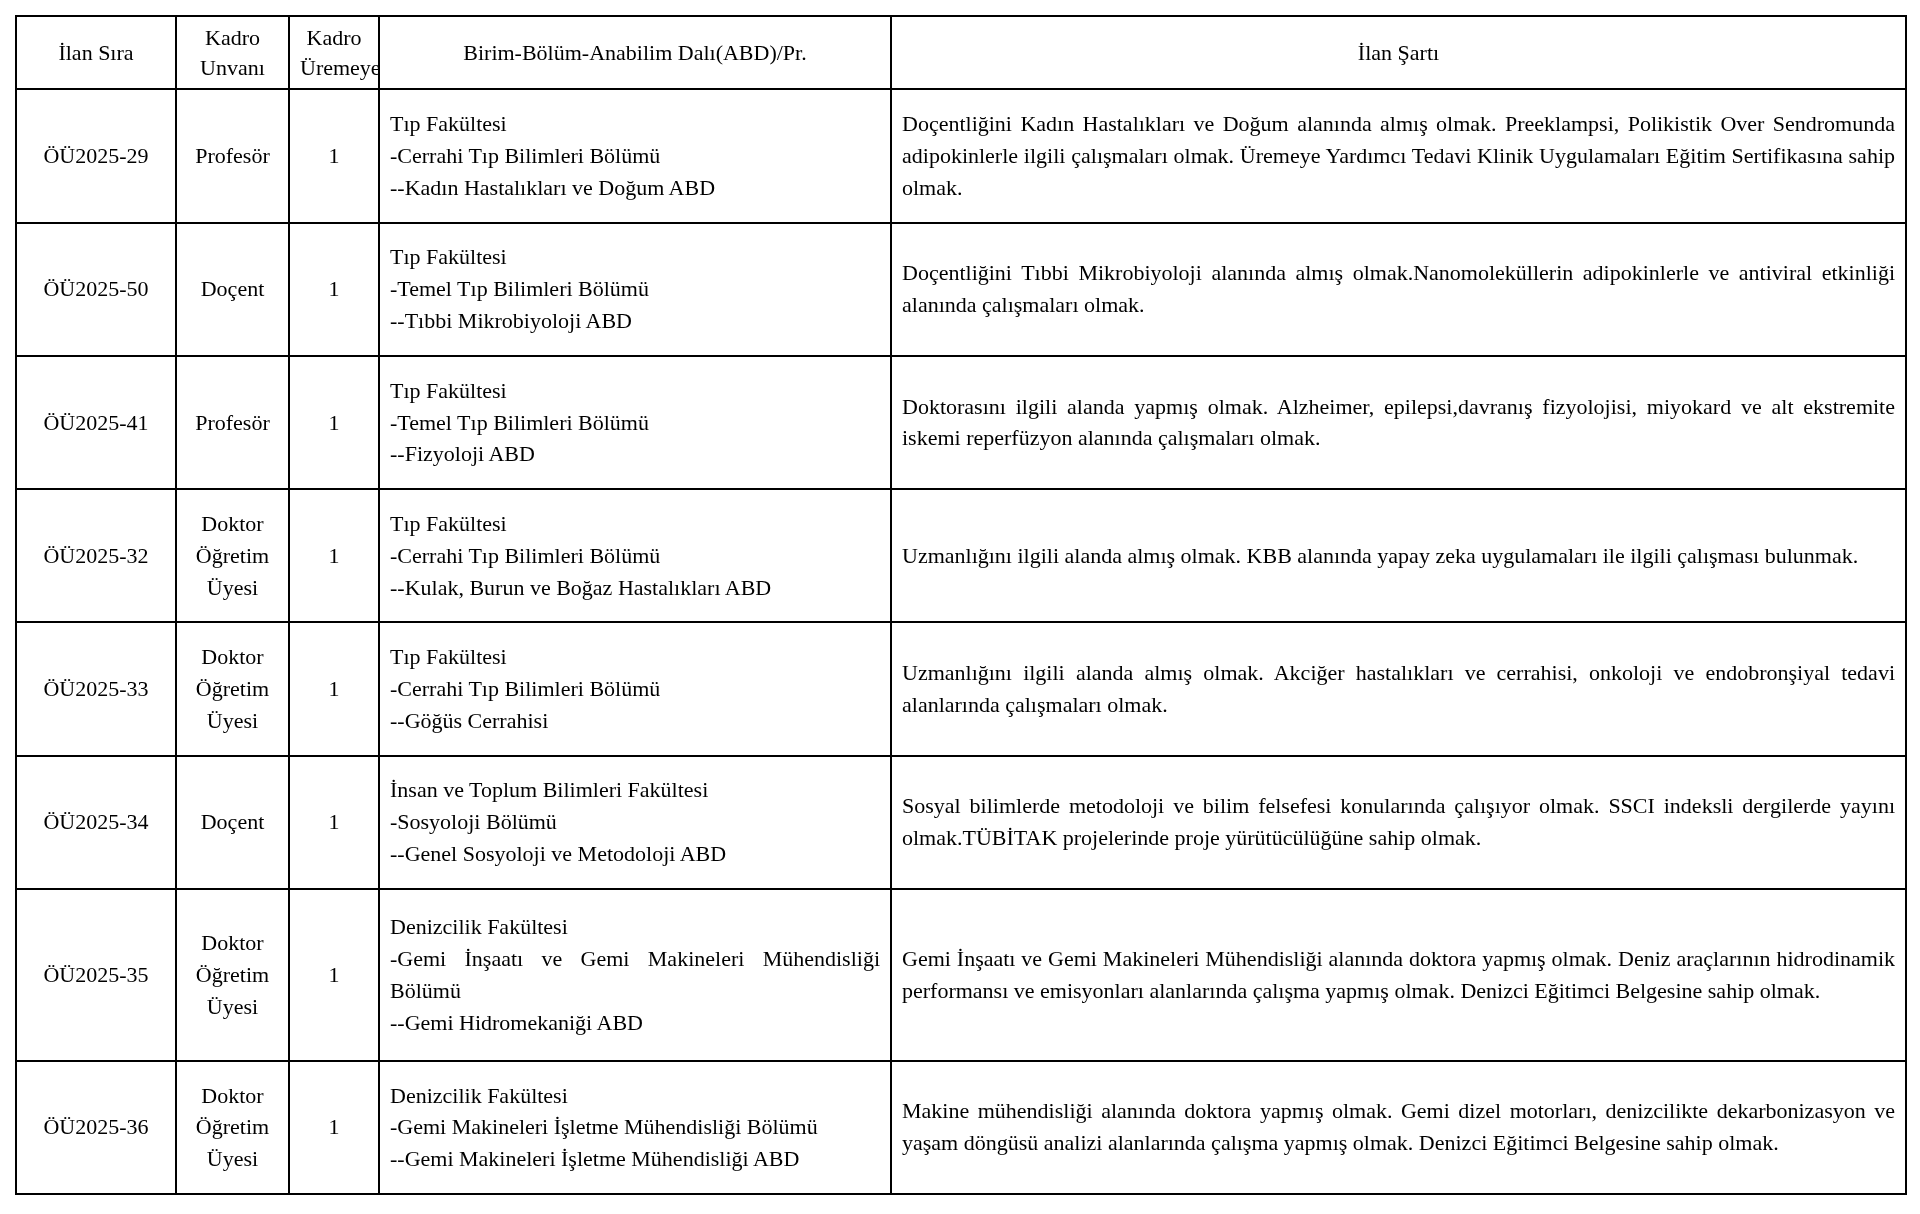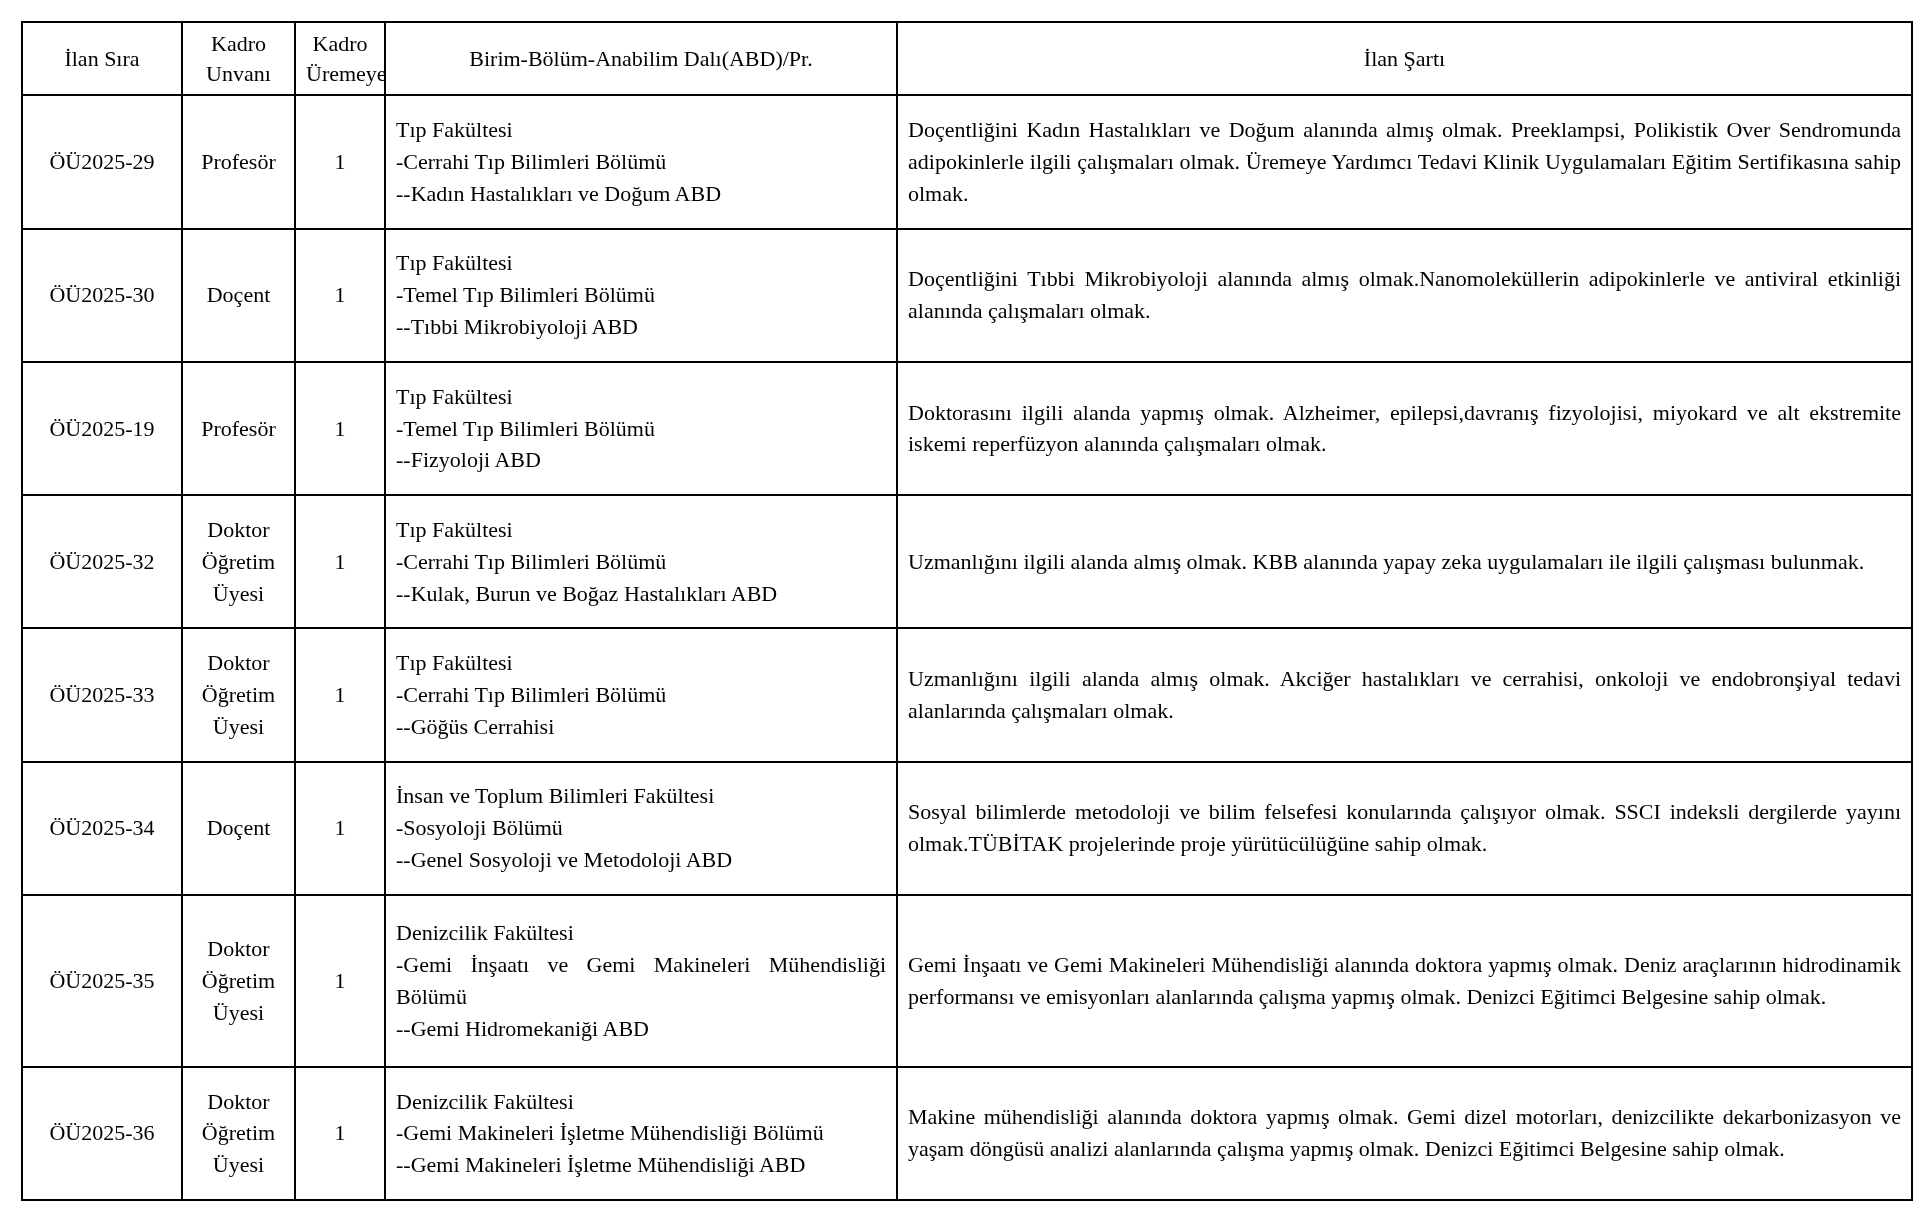--- a/index.html
+++ b/index.html
@@ -7,21 +7,21 @@
     padding: 0;
     background: #ffffff;
     font-family: "Liberation Serif", "DejaVu Serif", serif;
     color: #000000;
   }
   .page {
     width: 1904px;
     height: 1214px;
     background: #ffffff;
     box-sizing: border-box;
-    padding: 21px;
+    padding: 15px;
   }
   table.announcement {
     width: 1890px;
     height: 1180px;
     border-collapse: collapse;
     table-layout: fixed;
     font-size: 22px;
     line-height: 1.45;
   }
   table.announcement th,
@@ -86,33 +86,33 @@
         <td class="c-sayi">1</td>
         <td class="c-birim">
           <div class="birim-line">Tıp Fakültesi</div>
           <div class="birim-line">-Cerrahi Tıp Bilimleri Bölümü</div>
           <div class="birim-line">--Kadın Hastalıkları ve Doğum ABD</div>
         </td>
         <td class="c-sart">Doçentliğini Kadın Hastalıkları ve Doğum alanında almış olmak. Preeklampsi, Polikistik Over Sendromunda adipokinlerle ilgili çalışmaları olmak. Üremeye Yardımcı Tedavi Klinik Uygulamaları Eğitim Sertifikasına sahip olmak.</td>
       </tr>
 
       <tr>
-        <td class="c-sira">ÖÜ2025-30</td>
+        <td class="c-sira">ÖÜ2025-50</td>
         <td class="c-unvan">Doçent</td>
         <td class="c-sayi">1</td>
         <td class="c-birim">
           <div class="birim-line">Tıp Fakültesi</div>
           <div class="birim-line">-Temel Tıp Bilimleri Bölümü</div>
           <div class="birim-line">--Tıbbi Mikrobiyoloji ABD</div>
         </td>
         <td class="c-sart">Doçentliğini Tıbbi Mikrobiyoloji alanında almış olmak.Nanomoleküllerin adipokinlerle ve antiviral etkinliği alanında çalışmaları olmak.</td>
       </tr>
 
       <tr>
-        <td class="c-sira">ÖÜ2025-19</td>
+        <td class="c-sira">ÖÜ2025-41</td>
         <td class="c-unvan">Profesör</td>
         <td class="c-sayi">1</td>
         <td class="c-birim">
           <div class="birim-line">Tıp Fakültesi</div>
           <div class="birim-line">-Temel Tıp Bilimleri Bölümü</div>
           <div class="birim-line">--Fizyoloji ABD</div>
         </td>
         <td class="c-sart">Doktorasını ilgili alanda yapmış olmak. Alzheimer, epilepsi,davranış fizyolojisi, miyokard ve alt ekstremite iskemi reperfüzyon alanında çalışmaları olmak.</td>
       </tr>
 

